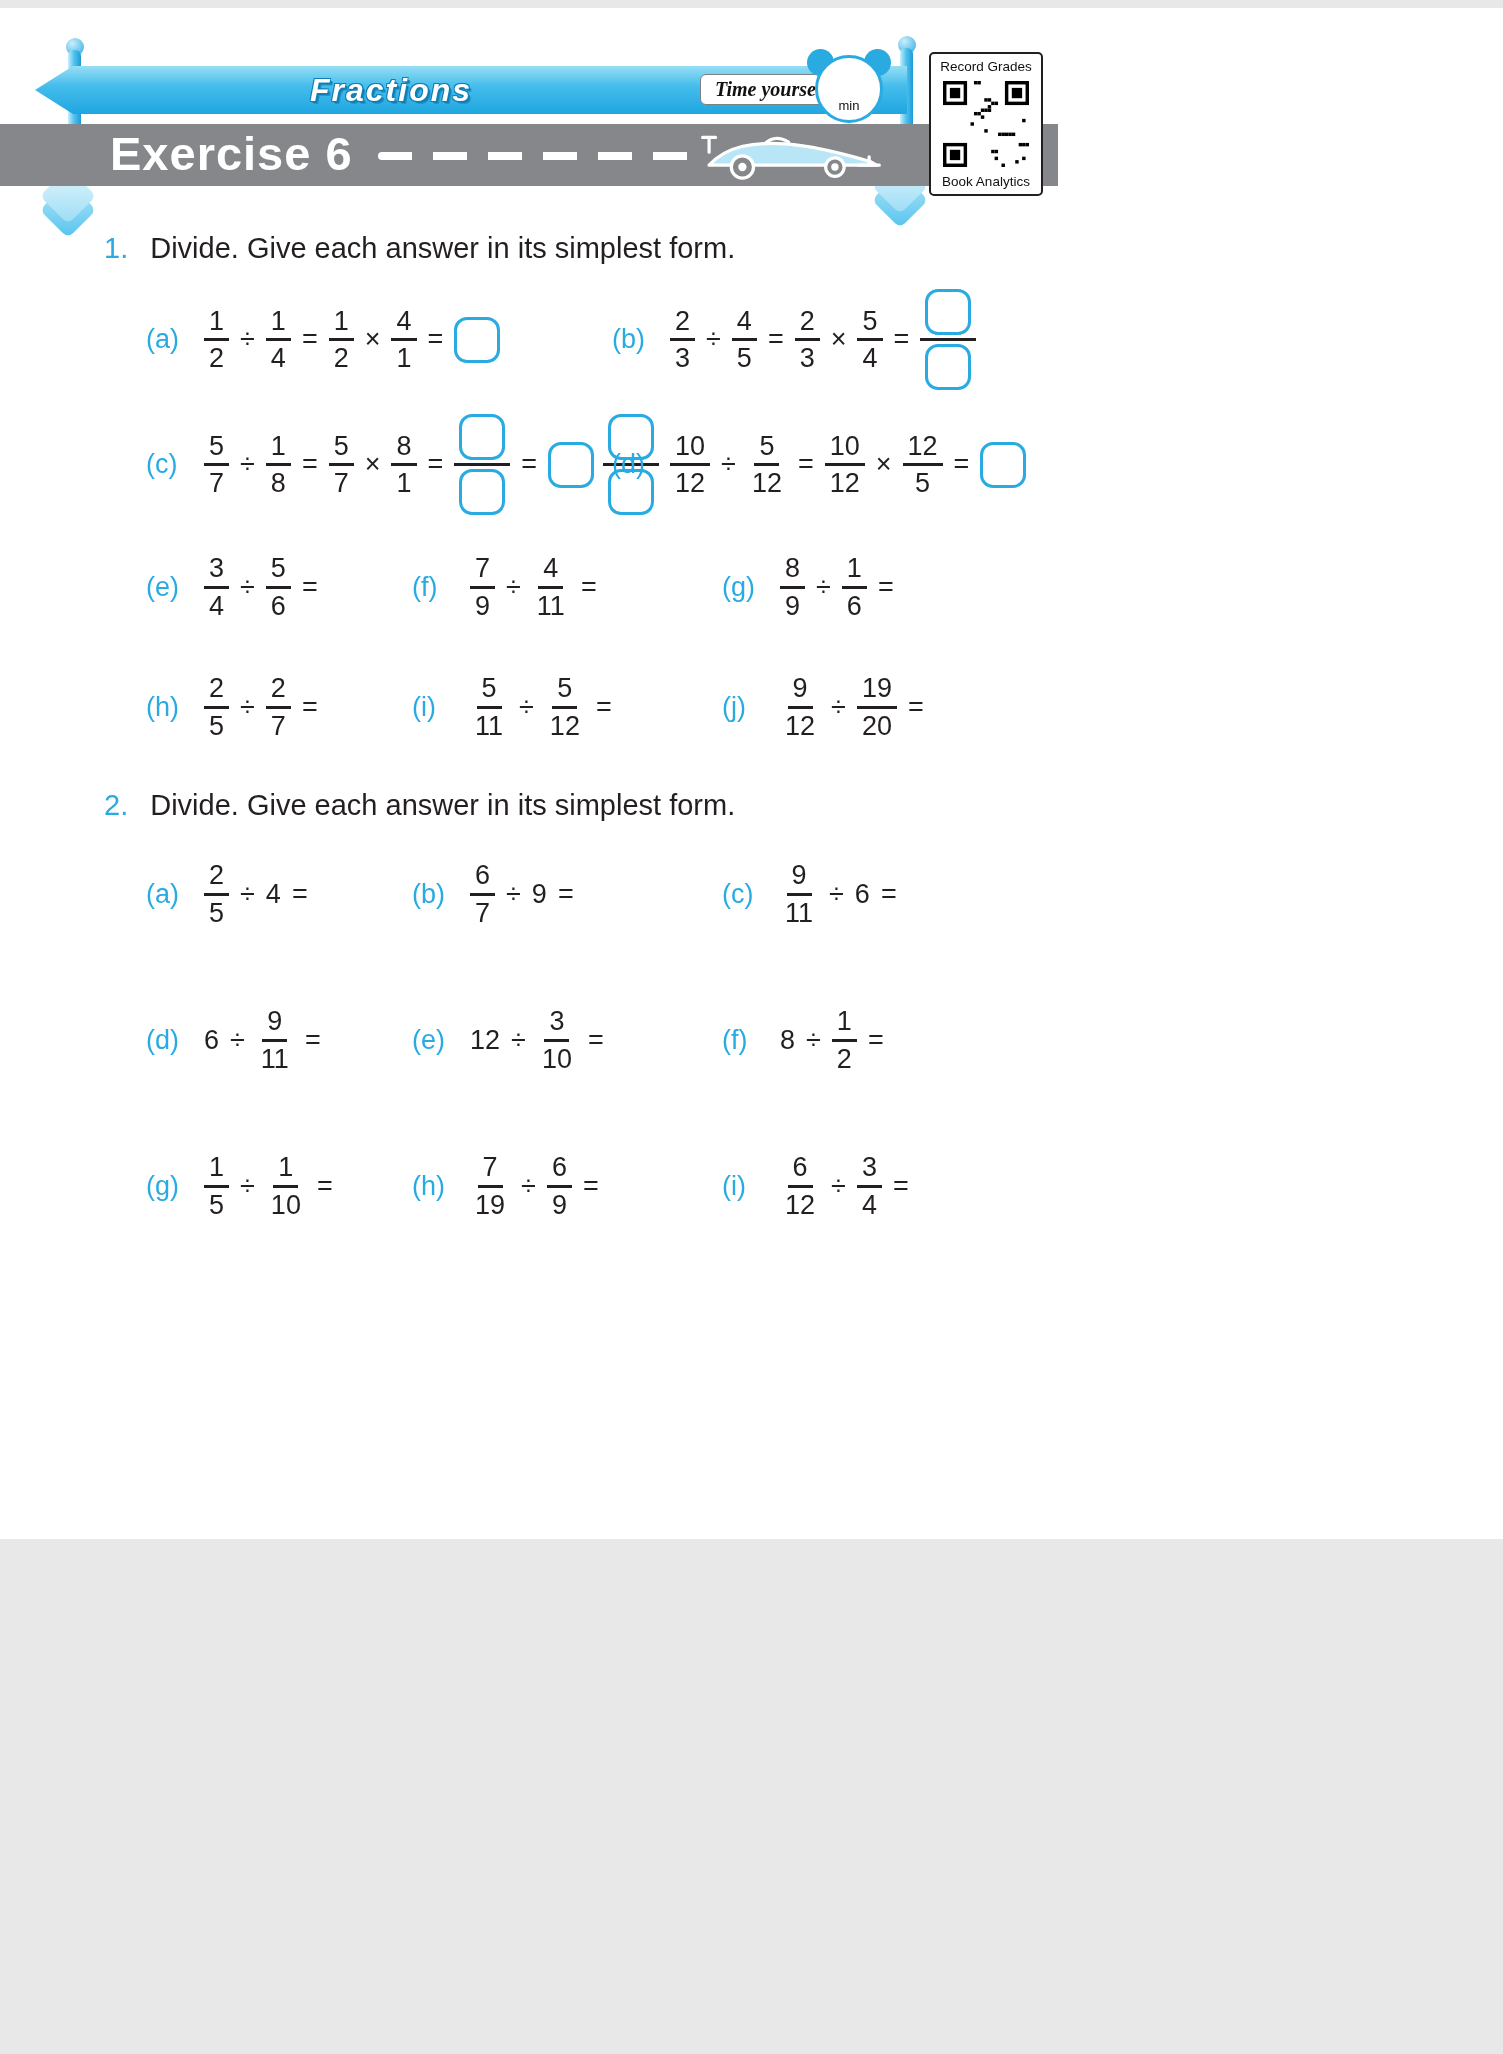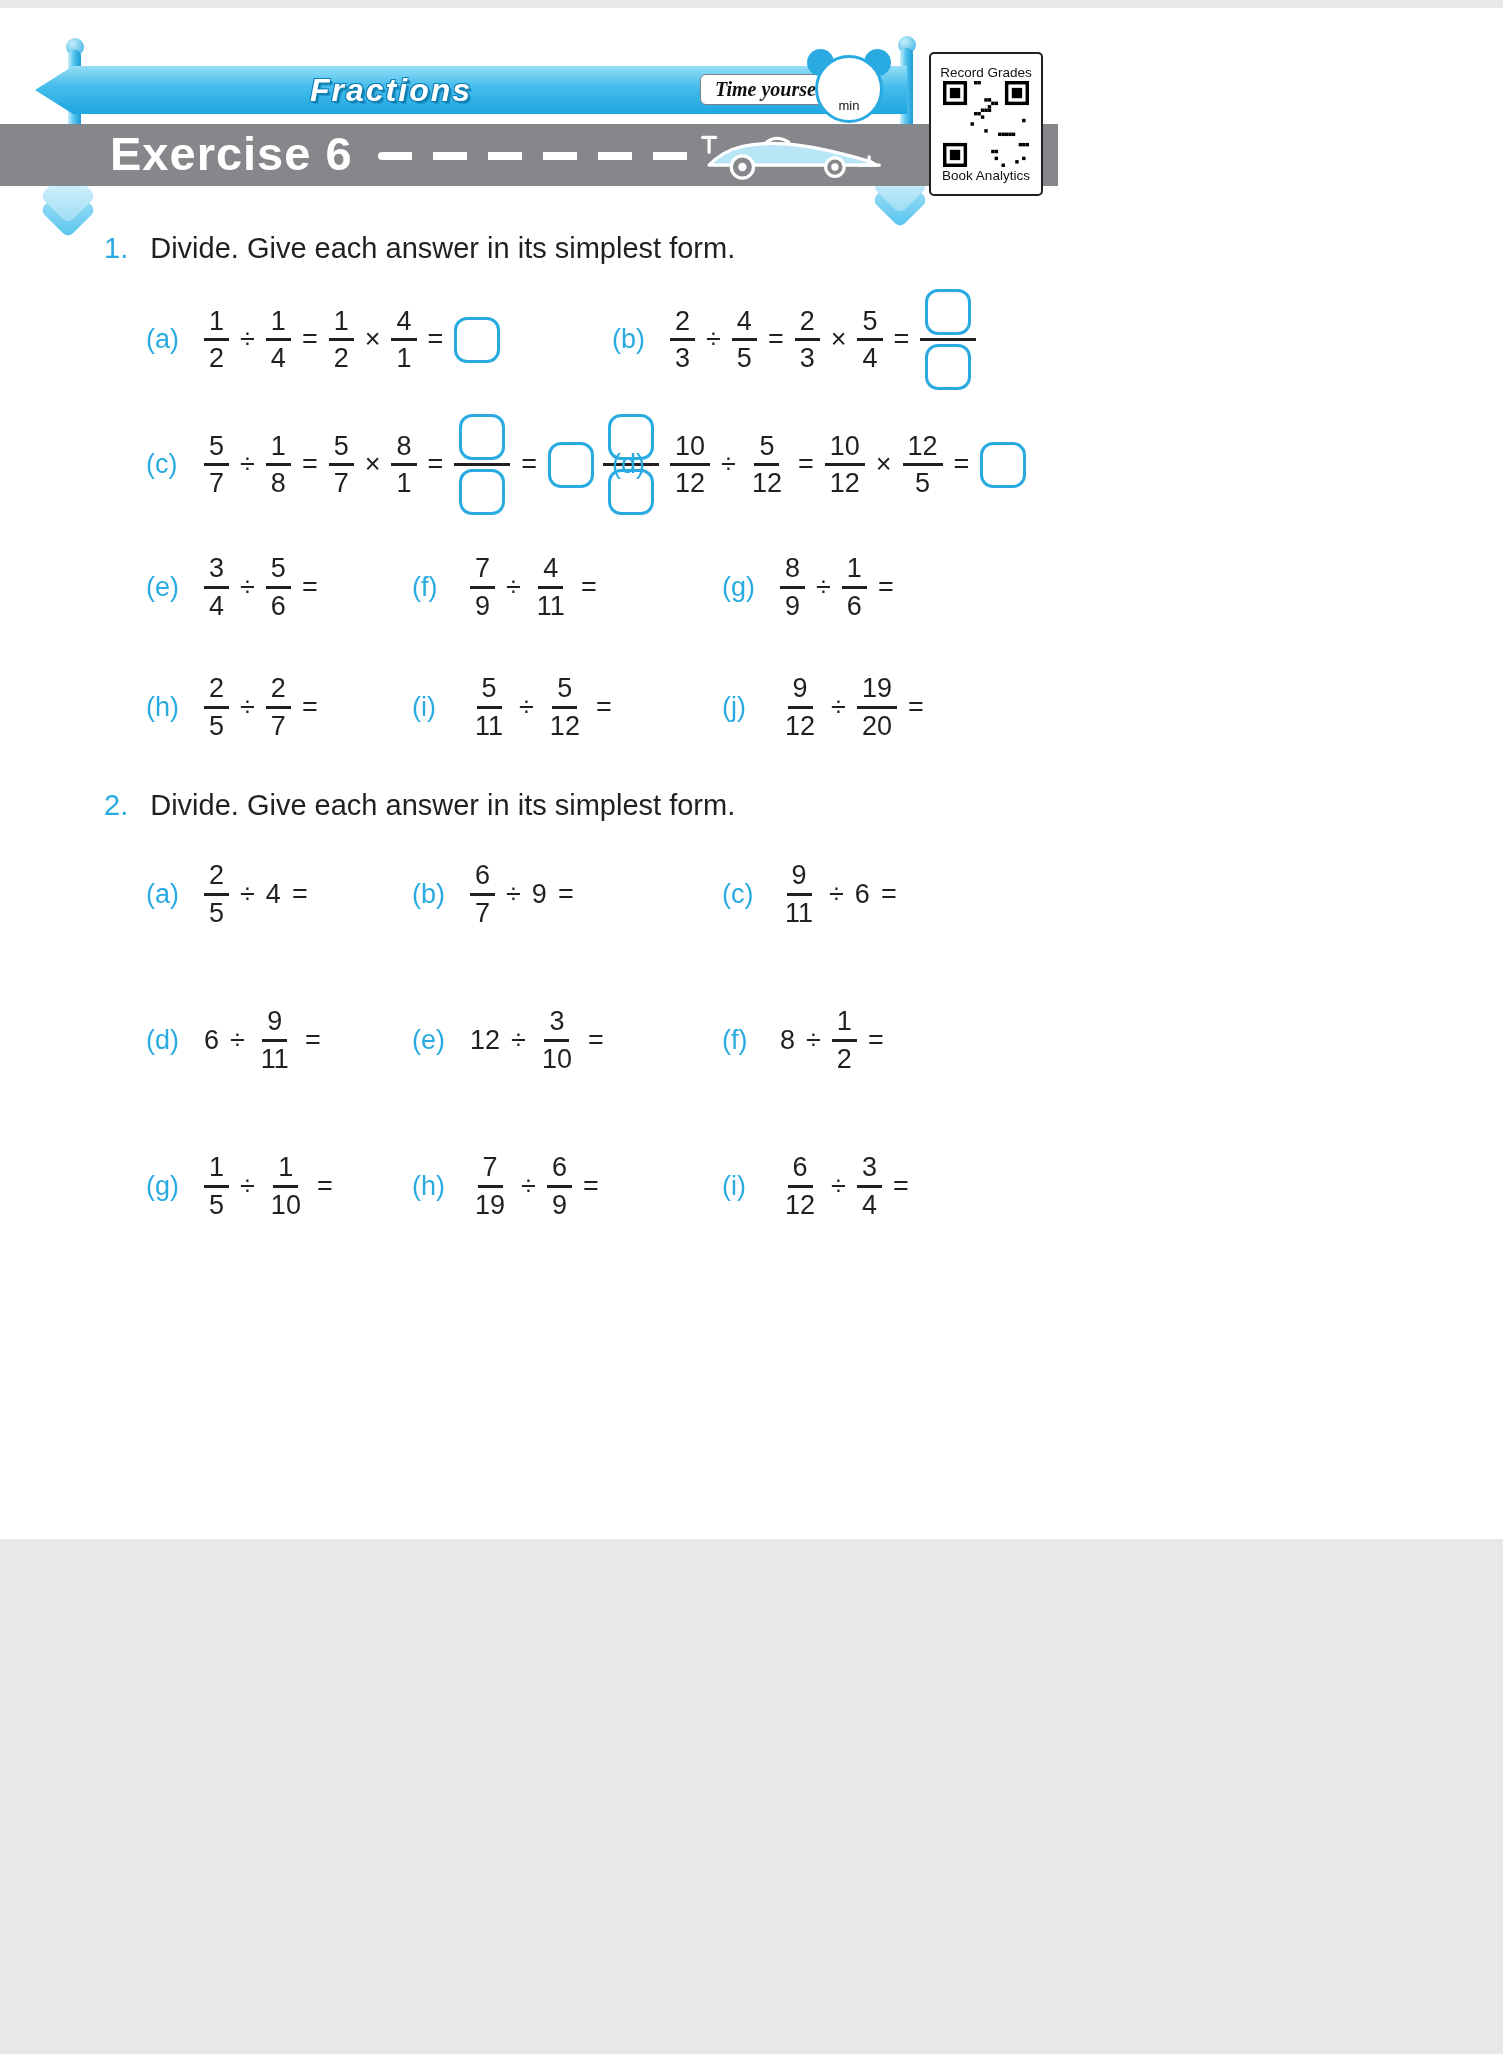--- a/index.html
+++ b/index.html
@@ -36,21 +36,21 @@
   
   .graybar{position:absolute;left:0;top:116px;width:1058px;height:62px;background:#85878a;z-index:1;}
   .extitle{position:absolute;left:110px;top:0;height:62px;line-height:60px;margin:0;
            font-size:47px;font-weight:bold;color:#fff;letter-spacing:1px;}
   .dashes{position:absolute;left:378px;top:28px;width:318px;height:8px;border-radius:4px;
           background:repeating-linear-gradient(90deg,#fff 0 34px,transparent 34px 55px);}
   .car{position:absolute;left:698px;top:4px;width:185px;height:54px;}
 
   
   .qr-panel{position:absolute;left:929px;top:44px;width:114px;height:144px;z-index:3;background:#fff;
-            border:2px solid #231f20;border-radius:5px;box-sizing:border-box;padding:11px 2px;
+            border:2px solid #231f20;border-radius:5px;box-sizing:border-box;padding:5px 2px;
             display:flex;flex-direction:column;align-items:center;justify-content:space-between;}
   .qr-label{font-size:13.5px;color:#111;white-space:nowrap;}
   .qr{width:86px;height:86px;}
 
   
   main{position:absolute;left:0;top:224px;width:1120px;}
   .qhead{display:flex;gap:22px;padding-left:104px;font-size:29px;margin:0 0 24px;}
   .qnum{color:#29abe2;}
   .prow{display:grid;align-items:center;padding-left:146px;margin-bottom:24px;min-height:96px;}
   .cols2{grid-template-columns:466px auto;}

